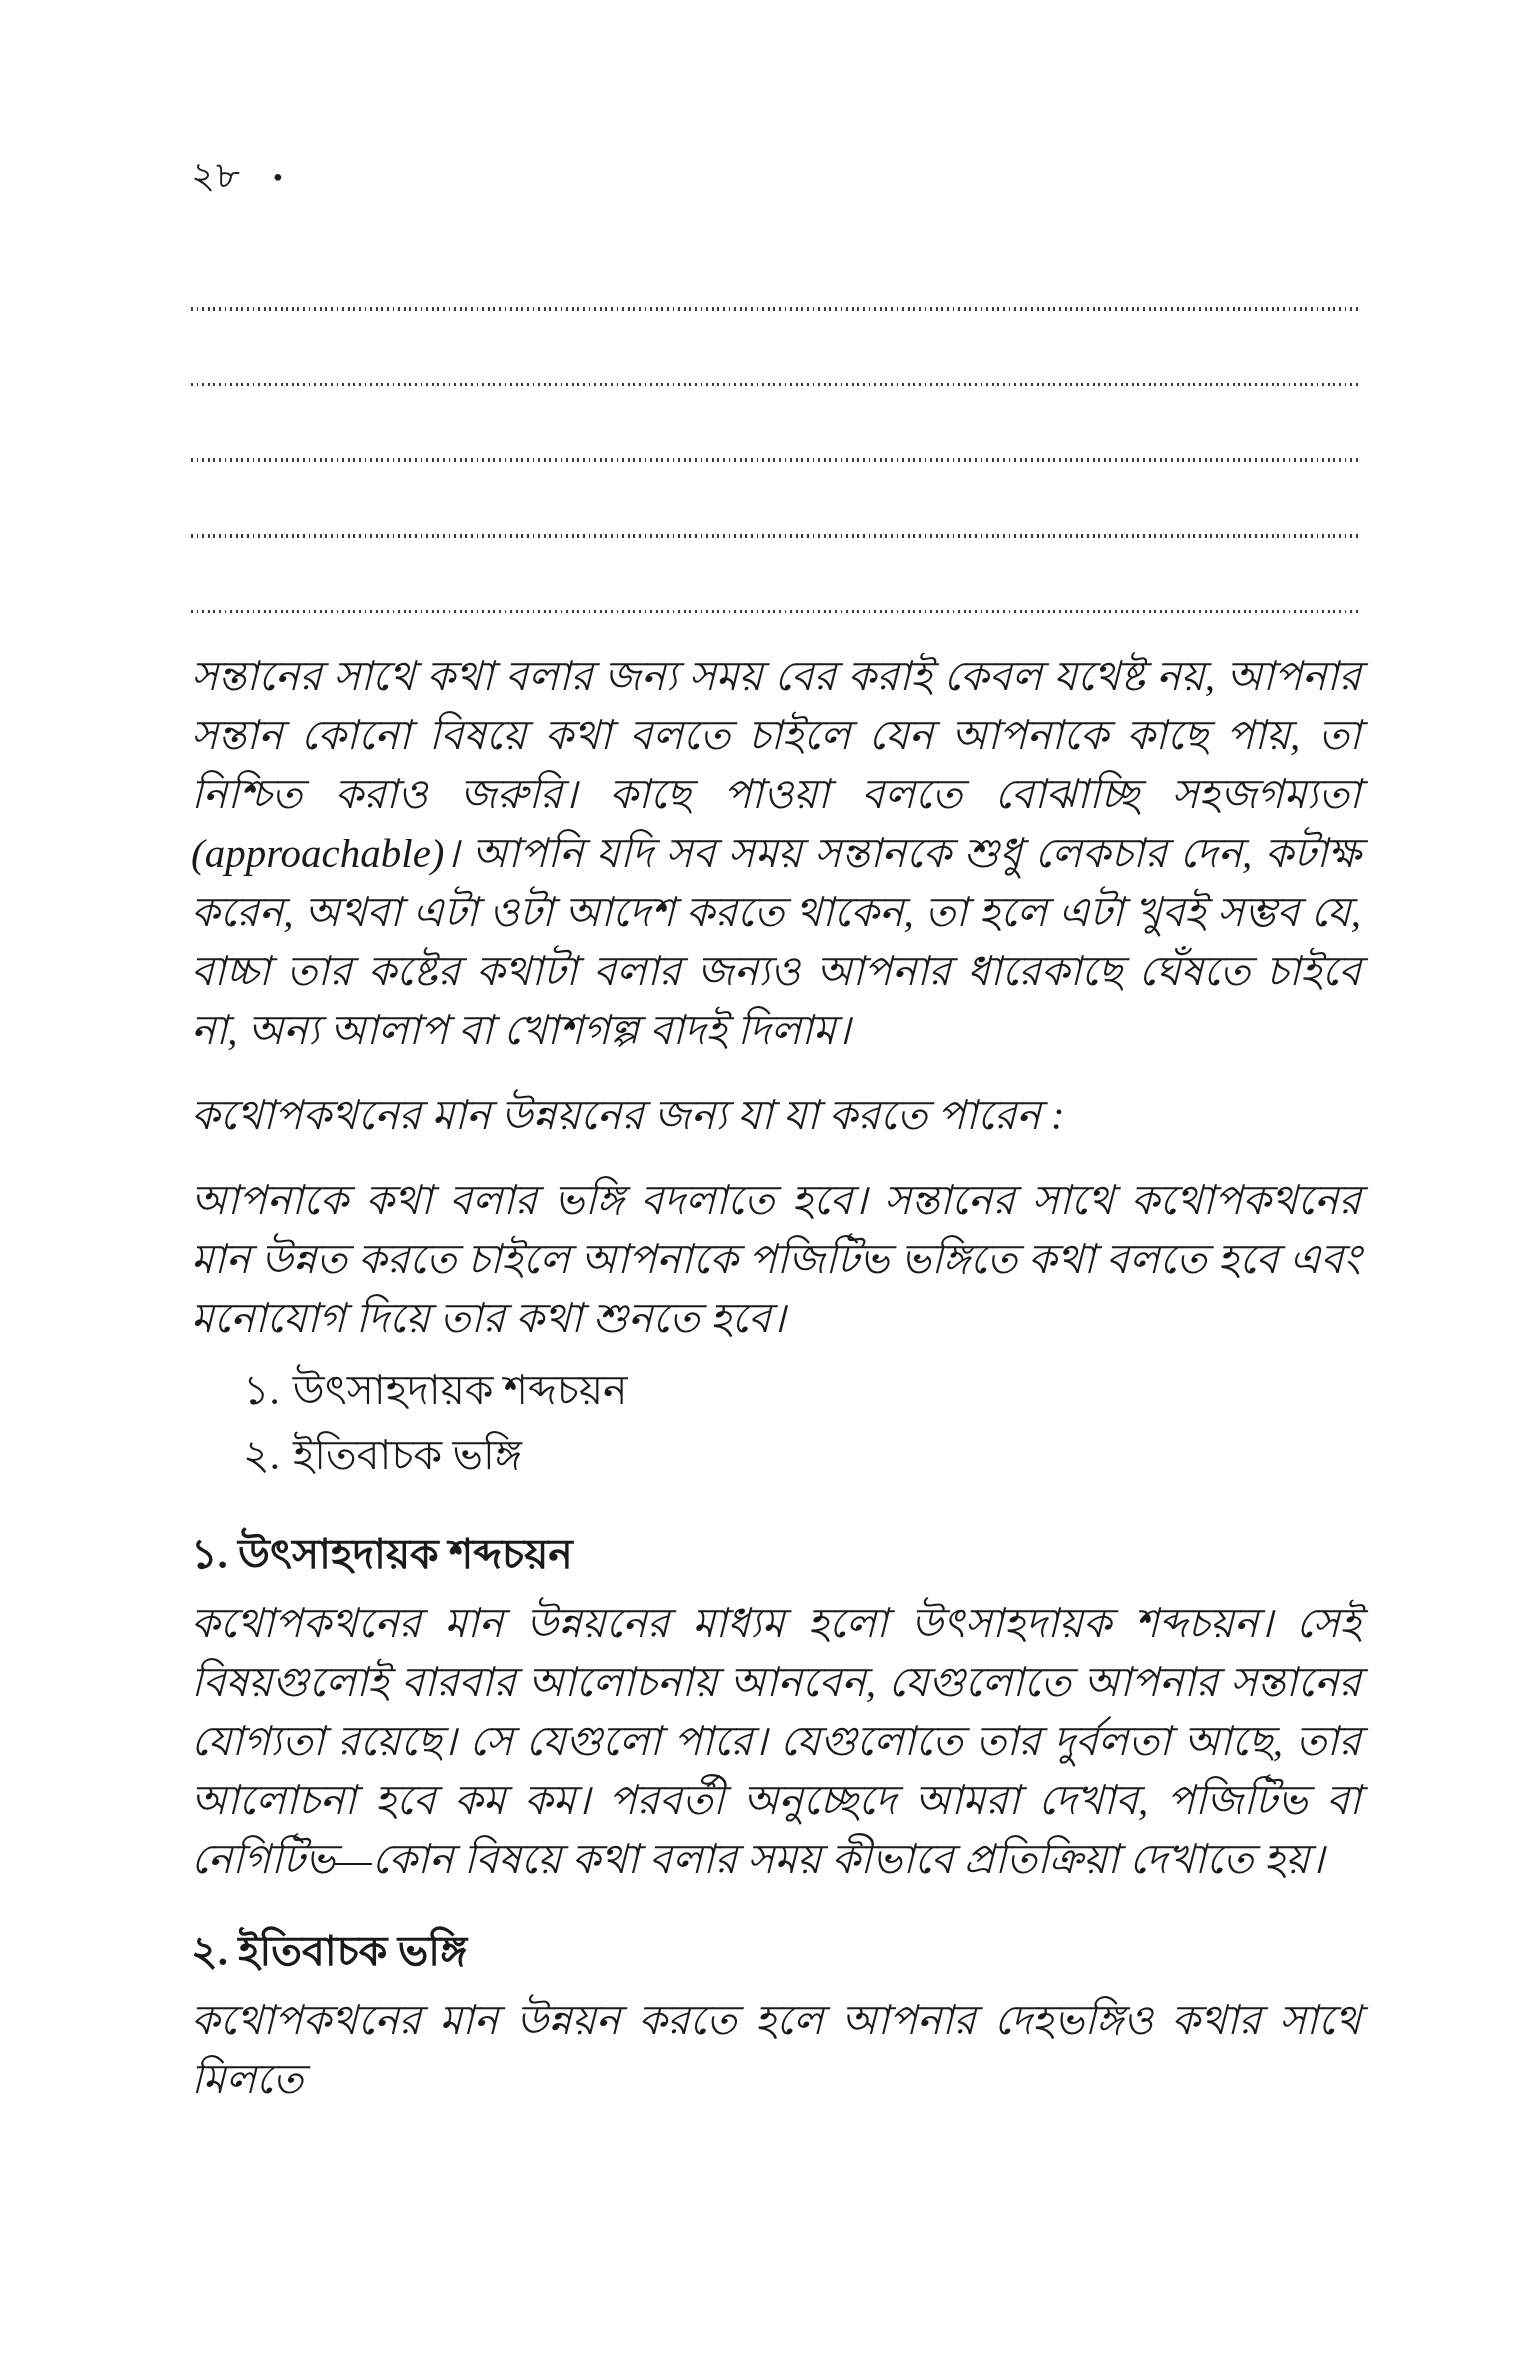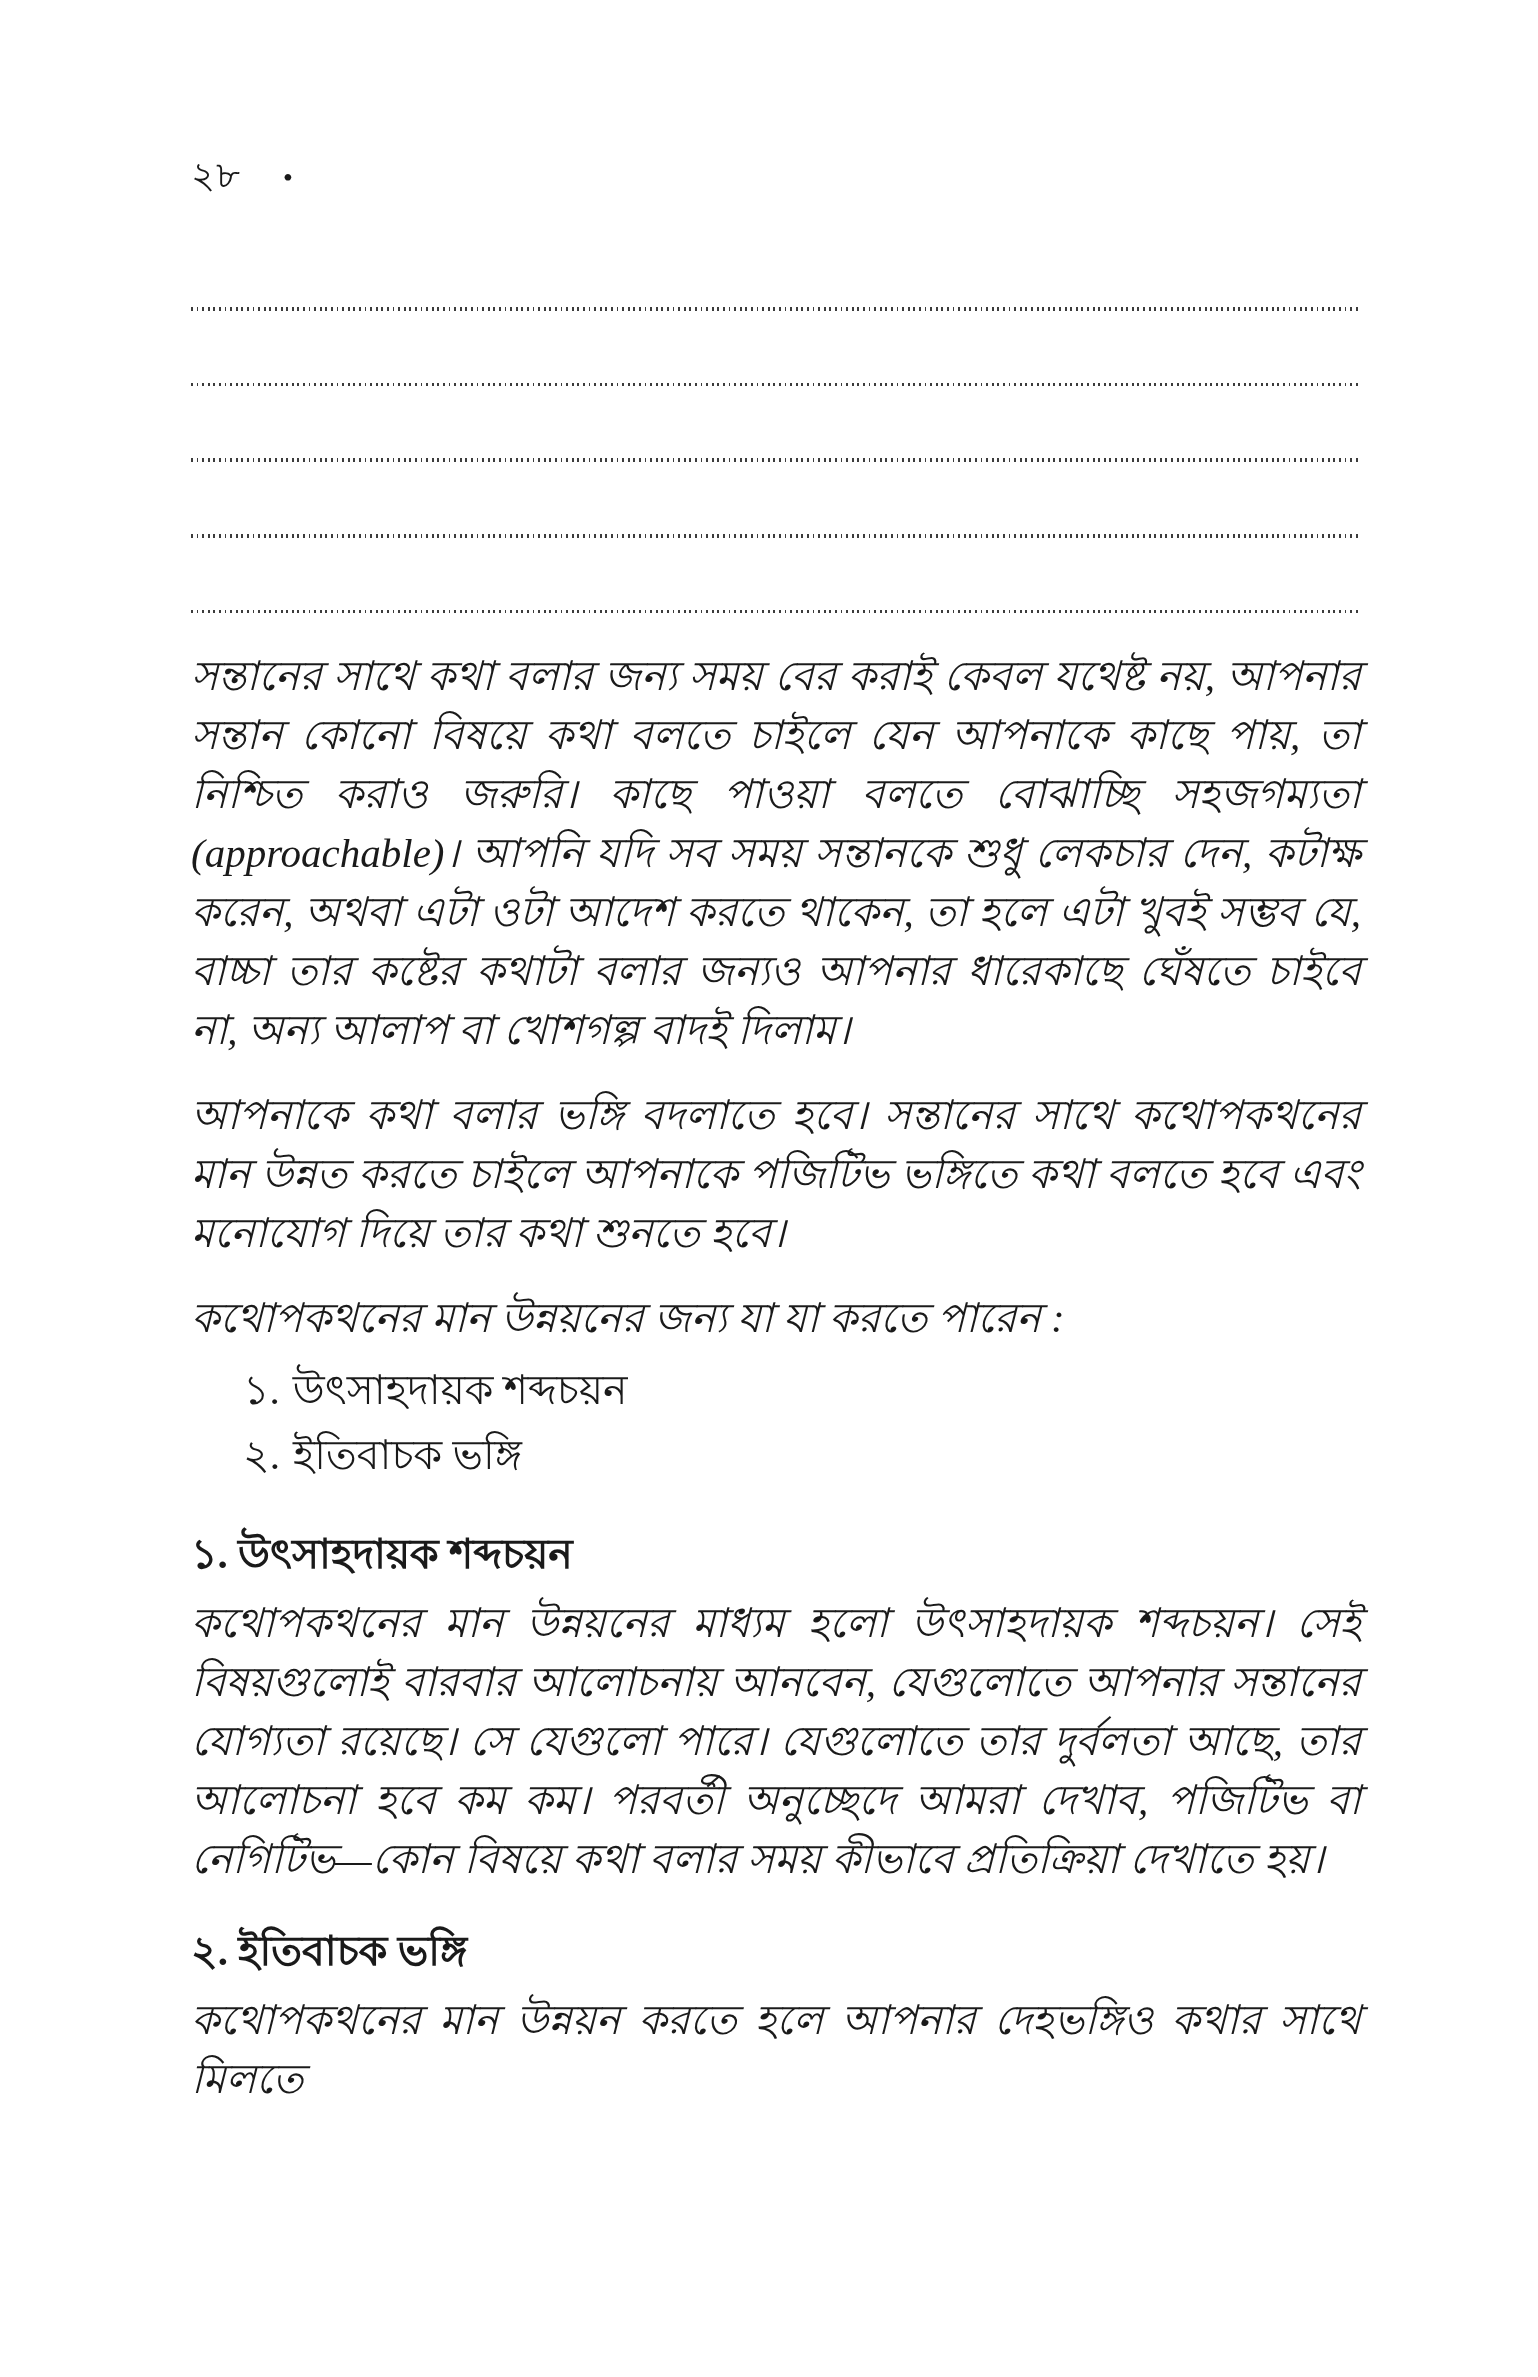--- a/index.html
+++ b/index.html
@@ -16,21 +16,21 @@
     width: 100%;
     height: 100%;
     padding: 149px 177px 0 191px; 
   }
   
   .running-head {
     font-size: 37px;
     line-height: 54px;
     display: flex;
     align-items: center;
-    gap: 10px;
+    gap: 0;
     white-space: nowrap;
   }
   .running-head .pageno { letter-spacing: 0.9px; }
   .running-head .sep {
     font-size: 28px;
     margin: 0 24px 0 32px;
     line-height: 1;
     position: relative;
     top: 1.9px;
   }
@@ -94,23 +94,23 @@
     <div class="wline"></div>
     <div class="wline"></div>
     <div class="wline"></div>
     <div class="wline"></div>
     <div class="wline"></div>
   </div>
 
 
   <p class="body-text p1">সন্তানের সাথে কথা বলার জন্য সময় বের করাই কেবল যথেষ্ট নয়, আপনার সন্তান কোনো বিষয়ে কথা বলতে চাইলে যেন আপনাকে কাছে পায়, তা নিশ্চিত করাও জরুরি। কাছে পাওয়া বলতে বোঝাচ্ছি সহজগম্যতা (approachable)। আপনি যদি সব সময় সন্তানকে শুধু লেকচার দেন, কটাক্ষ করেন, অথবা এটা ওটা আদেশ করতে থাকেন, তা হলে এটা খুবই সম্ভব যে, বাচ্চা তার কষ্টের কথাটা বলার জন্যও আপনার ধারেকাছে ঘেঁষতে চাইবে না, অন্য আলাপ বা খোশগল্প বাদই দিলাম।</p>
 
+  <p class="body-text list-intro">কথোপকথনের মান উন্নয়নের জন্য যা যা করতে পারেন :</p>
+
   <p class="body-text p2">আপনাকে কথা বলার ভঙ্গি বদলাতে হবে। সন্তানের সাথে কথোপকথনের মান উন্নত করতে চাইলে আপনাকে পজিটিভ ভঙ্গিতে কথা বলতে হবে এবং মনোযোগ দিয়ে তার কথা শুনতে হবে।</p>
-
-  <p class="body-text list-intro">কথোপকথনের মান উন্নয়নের জন্য যা যা করতে পারেন :</p>
 
   <ol class="num-list">
     <li>
       <span class="num">১.</span><span>উৎসাহদায়ক শব্দচয়ন</span>
     </li>
     <li>
       <span class="num">২.</span><span>ইতিবাচক ভঙ্গি</span>
     </li>
   </ol>
 

